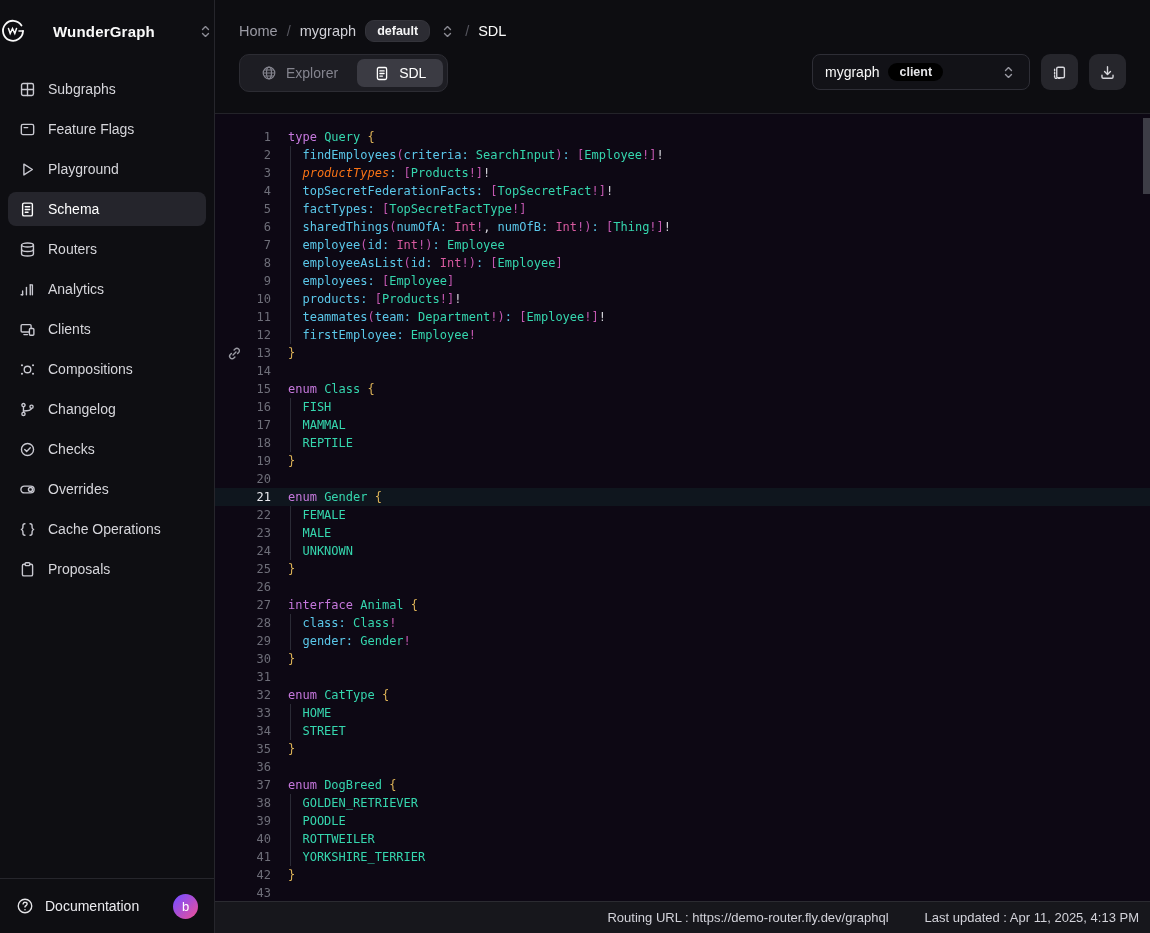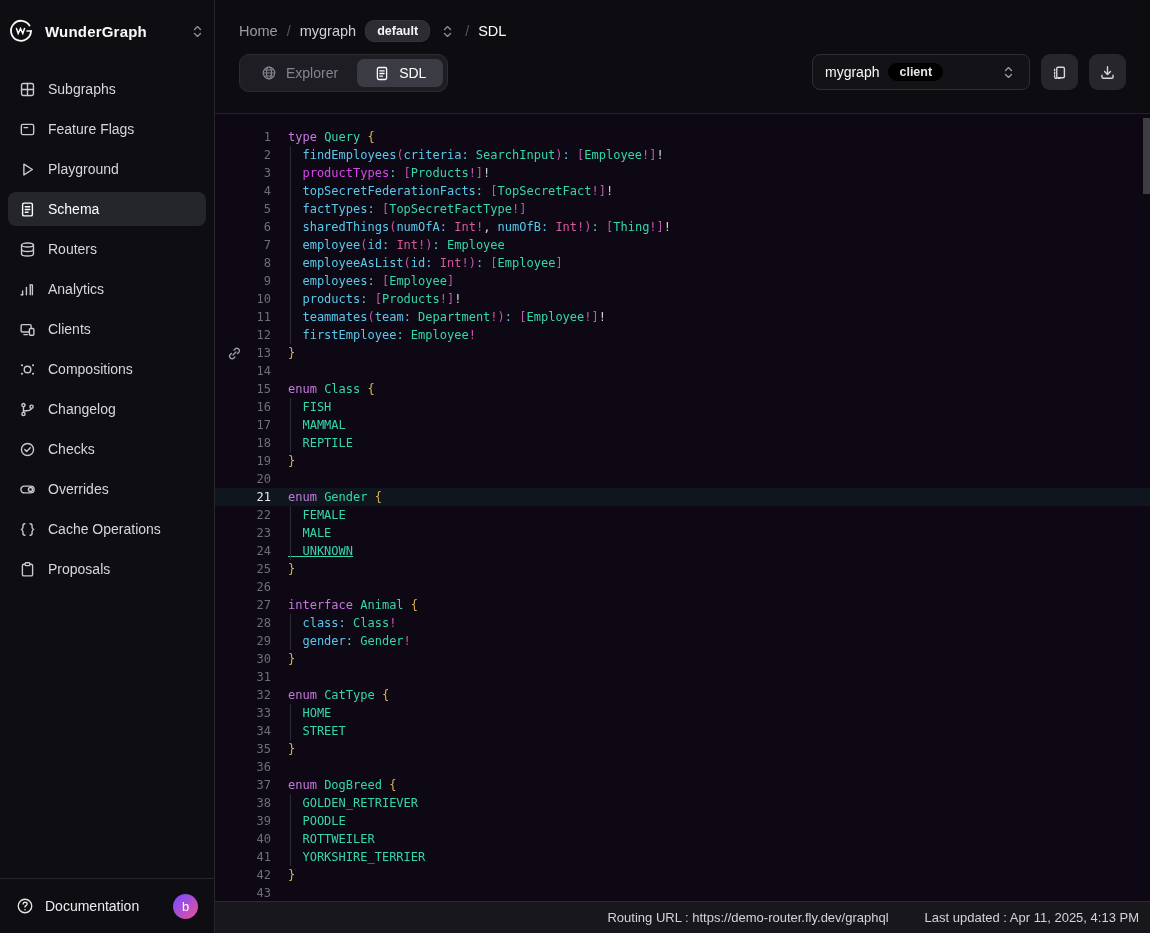--- a/index.html
+++ b/index.html
@@ -3,21 +3,21 @@
 <meta charset="utf-8">
 <style>
   * { margin:0; padding:0; box-sizing:border-box; }
   html,body { width:1150px; height:933px; overflow:hidden; }
   body { background:#0c0c10; color:#e4e4e7; font-family:"Liberation Sans", sans-serif; }
   .app { display:flex; width:1150px; height:933px; }
 
   
   .sidebar { width:215px; min-width:215px; background:#0e0e12; border-right:1px solid #26262c;
              display:flex; flex-direction:column; }
-  .logo-row { height:62px; display:flex; align-items:center; padding:0 8px; gap:11px; }
+  .logo-row { height:62px; display:flex; align-items:center; padding:0 0; gap:27px; }
   .logo-mark { width:26px; height:26px; color:#fafafa; display:flex; align-items:center; justify-content:center; }
   .brand { font-size:15px; font-weight:600; color:#fafafa; letter-spacing:.2px; }
   .brand-chevron { margin-left:auto; color:#8d8d96; display:flex; }
   .nav { padding:10px 8px 0 8px; }
   .nav-item { height:34px; margin-bottom:6px; display:flex; align-items:center; gap:12px;
               padding:0 11px; border-radius:8px; color:#d6d6db; font-size:14px; cursor:pointer; }
   .nav-item .icn { width:17px; height:17px; color:#c9c9d1; display:flex; align-items:center; justify-content:center; }
   .nav-item.active { background:#25252c; color:#ffffff; }
   .nav-item.active .icn { color:#fff; }
   .sidebar-bottom { margin-top:auto; border-top:1px solid #26262c; height:55px;
@@ -308,42 +308,42 @@
               </span>
           </button>
         </div>
       </div>
     </div>
 
     <div class="editor">
       <div class="code-area">
           <div class="line"><span class="ln">1</span><span class="code"><span style="color: rgb(198, 120, 221);">type </span><span style="color: rgb(53, 214, 174);">Query </span><span style="color: rgb(220, 178, 87);">{</span></span></div>
           <div class="line"><span class="ln">2</span><span class="code ig"><span style="color: rgb(91, 200, 234);">  findEmployees</span><span style="color: rgb(194, 87, 176);">(</span><span style="color: rgb(91, 200, 234);">criteria</span><span style="color: rgb(91, 200, 234);">: </span><span style="color: rgb(53, 214, 174);">SearchInput</span><span style="color: rgb(194, 87, 176);">)</span><span style="color: rgb(91, 200, 234);">: </span><span style="color: rgb(194, 87, 176);">[</span><span style="color: rgb(53, 214, 174);">Employee</span><span style="color: rgb(194, 87, 176);">!]</span><span style="color: rgb(214, 214, 220);">!</span></span></div>
-          <div class="line"><span class="ln">3</span><span class="code ig"><span style="color: #d946ef;">  productTypes</span><span style="color: rgb(91, 200, 234);">: </span><span style="color: rgb(194, 87, 176);">[</span><span style="color: rgb(53, 214, 174);">Products</span><span style="color: rgb(194, 87, 176);">!]</span><span style="color: rgb(214, 214, 220);">!</span></span></div>
+          <div class="line"><span class="ln">3</span><span class="code ig"><span style="color: #f97316; font-style: italic;">  productTypes</span><span style="color: rgb(91, 200, 234);">: </span><span style="color: rgb(194, 87, 176);">[</span><span style="color: rgb(53, 214, 174);">Products</span><span style="color: rgb(194, 87, 176);">!]</span><span style="color: rgb(214, 214, 220);">!</span></span></div>
           <div class="line"><span class="ln">4</span><span class="code ig"><span style="color: rgb(91, 200, 234);">  topSecretFederationFacts</span><span style="color: rgb(91, 200, 234);">: </span><span style="color: rgb(194, 87, 176);">[</span><span style="color: rgb(53, 214, 174);">TopSecretFact</span><span style="color: rgb(194, 87, 176);">!]</span><span style="color: rgb(214, 214, 220);">!</span></span></div>
           <div class="line"><span class="ln">5</span><span class="code ig"><span style="color: rgb(91, 200, 234);">  factTypes</span><span style="color: rgb(91, 200, 234);">: </span><span style="color: rgb(194, 87, 176);">[</span><span style="color: rgb(53, 214, 174);">TopSecretFactType</span><span style="color: rgb(194, 87, 176);">!]</span></span></div>
           <div class="line"><span class="ln">6</span><span class="code ig"><span style="color: rgb(91, 200, 234);">  sharedThings</span><span style="color: rgb(194, 87, 176);">(</span><span style="color: rgb(91, 200, 234);">numOfA</span><span style="color: rgb(91, 200, 234);">: </span><span style="color: rgb(215, 90, 159);">Int</span><span style="color: rgb(194, 87, 176);">!</span><span style="color: rgb(214, 214, 220);">, </span><span style="color: rgb(91, 200, 234);">numOfB</span><span style="color: rgb(91, 200, 234);">: </span><span style="color: rgb(215, 90, 159);">Int</span><span style="color: rgb(194, 87, 176);">!</span><span style="color: rgb(194, 87, 176);">)</span><span style="color: rgb(91, 200, 234);">: </span><span style="color: rgb(194, 87, 176);">[</span><span style="color: rgb(53, 214, 174);">Thing</span><span style="color: rgb(194, 87, 176);">!]</span><span style="color: rgb(214, 214, 220);">!</span></span></div>
           <div class="line"><span class="ln">7</span><span class="code ig"><span style="color: rgb(91, 200, 234);">  employee</span><span style="color: rgb(194, 87, 176);">(</span><span style="color: rgb(91, 200, 234);">id</span><span style="color: rgb(91, 200, 234);">: </span><span style="color: rgb(215, 90, 159);">Int</span><span style="color: rgb(194, 87, 176);">!</span><span style="color: rgb(194, 87, 176);">)</span><span style="color: rgb(91, 200, 234);">: </span><span style="color: rgb(53, 214, 174);">Employee</span></span></div>
           <div class="line"><span class="ln">8</span><span class="code ig"><span style="color: rgb(91, 200, 234);">  employeeAsList</span><span style="color: rgb(194, 87, 176);">(</span><span style="color: rgb(91, 200, 234);">id</span><span style="color: rgb(91, 200, 234);">: </span><span style="color: rgb(215, 90, 159);">Int</span><span style="color: rgb(194, 87, 176);">!</span><span style="color: rgb(194, 87, 176);">)</span><span style="color: rgb(91, 200, 234);">: </span><span style="color: rgb(194, 87, 176);">[</span><span style="color: rgb(53, 214, 174);">Employee</span><span style="color: rgb(194, 87, 176);">]</span></span></div>
           <div class="line"><span class="ln">9</span><span class="code ig"><span style="color: rgb(91, 200, 234);">  employees</span><span style="color: rgb(91, 200, 234);">: </span><span style="color: rgb(194, 87, 176);">[</span><span style="color: rgb(53, 214, 174);">Employee</span><span style="color: rgb(194, 87, 176);">]</span></span></div>
           <div class="line"><span class="ln">10</span><span class="code ig"><span style="color: rgb(91, 200, 234);">  products</span><span style="color: rgb(91, 200, 234);">: </span><span style="color: rgb(194, 87, 176);">[</span><span style="color: rgb(53, 214, 174);">Products</span><span style="color: rgb(194, 87, 176);">!]</span><span style="color: rgb(214, 214, 220);">!</span></span></div>
           <div class="line"><span class="ln">11</span><span class="code ig"><span style="color: rgb(91, 200, 234);">  teammates</span><span style="color: rgb(194, 87, 176);">(</span><span style="color: rgb(91, 200, 234);">team</span><span style="color: rgb(91, 200, 234);">: </span><span style="color: rgb(53, 214, 174);">Department</span><span style="color: rgb(194, 87, 176);">!</span><span style="color: rgb(194, 87, 176);">)</span><span style="color: rgb(91, 200, 234);">: </span><span style="color: rgb(194, 87, 176);">[</span><span style="color: rgb(53, 214, 174);">Employee</span><span style="color: rgb(194, 87, 176);">!]</span><span style="color: rgb(214, 214, 220);">!</span></span></div>
           <div class="line"><span class="ln">12</span><span class="code ig"><span style="color: rgb(91, 200, 234);">  firstEmployee</span><span style="color: rgb(91, 200, 234);">: </span><span style="color: rgb(53, 214, 174);">Employee</span><span style="color: rgb(194, 87, 176);">!</span></span></div>
           <div class="line"><span class="ln">13</span><span class="code"><span style="color: rgb(220, 178, 87);">}</span></span></div>
           <div class="line"><span class="ln">14</span><span class="code"></span></div>
           <div class="line"><span class="ln">15</span><span class="code"><span style="color: rgb(198, 120, 221);">enum </span><span style="color: rgb(53, 214, 174);">Class </span><span style="color: rgb(220, 178, 87);">{</span></span></div>
           <div class="line"><span class="ln">16</span><span class="code ig"><span style="color: rgb(53, 214, 174);">  FISH</span></span></div>
           <div class="line"><span class="ln">17</span><span class="code ig"><span style="color: rgb(53, 214, 174);">  MAMMAL</span></span></div>
           <div class="line"><span class="ln">18</span><span class="code ig"><span style="color: rgb(53, 214, 174);">  REPTILE</span></span></div>
           <div class="line"><span class="ln">19</span><span class="code"><span style="color: rgb(220, 178, 87);">}</span></span></div>
           <div class="line"><span class="ln">20</span><span class="code"></span></div>
           <div class="line current"><span class="ln">21</span><span class="code"><span style="color: rgb(198, 120, 221);">enum </span><span style="color: rgb(53, 214, 174);">Gender </span><span style="color: rgb(220, 178, 87);">{</span></span></div>
           <div class="line"><span class="ln">22</span><span class="code ig"><span style="color: rgb(53, 214, 174);">  FEMALE</span></span></div>
           <div class="line"><span class="ln">23</span><span class="code ig"><span style="color: rgb(53, 214, 174);">  MALE</span></span></div>
-          <div class="line"><span class="ln">24</span><span class="code ig"><span style="color: rgb(53, 214, 174); text-decoration: underline;">  UNKNOWN</span></span></div>
+          <div class="line"><span class="ln">24</span><span class="code ig"><span style="color: rgb(53, 214, 174);">  UNKNOWN</span></span></div>
           <div class="line"><span class="ln">25</span><span class="code"><span style="color: rgb(220, 178, 87);">}</span></span></div>
           <div class="line"><span class="ln">26</span><span class="code"></span></div>
           <div class="line"><span class="ln">27</span><span class="code"><span style="color: rgb(198, 120, 221);">interface </span><span style="color: rgb(53, 214, 174);">Animal </span><span style="color: rgb(220, 178, 87);">{</span></span></div>
           <div class="line"><span class="ln">28</span><span class="code ig"><span style="color: rgb(91, 200, 234);">  class</span><span style="color: rgb(91, 200, 234);">: </span><span style="color: rgb(53, 214, 174);">Class</span><span style="color: rgb(194, 87, 176);">!</span></span></div>
           <div class="line"><span class="ln">29</span><span class="code ig"><span style="color: rgb(91, 200, 234);">  gender</span><span style="color: rgb(91, 200, 234);">: </span><span style="color: rgb(53, 214, 174);">Gender</span><span style="color: rgb(194, 87, 176);">!</span></span></div>
           <div class="line"><span class="ln">30</span><span class="code"><span style="color: rgb(220, 178, 87);">}</span></span></div>
           <div class="line"><span class="ln">31</span><span class="code"></span></div>
           <div class="line"><span class="ln">32</span><span class="code"><span style="color: rgb(198, 120, 221);">enum </span><span style="color: rgb(53, 214, 174);">CatType </span><span style="color: rgb(220, 178, 87);">{</span></span></div>
           <div class="line"><span class="ln">33</span><span class="code ig"><span style="color: rgb(53, 214, 174);">  HOME</span></span></div>
           <div class="line"><span class="ln">34</span><span class="code ig"><span style="color: rgb(53, 214, 174);">  STREET</span></span></div>

